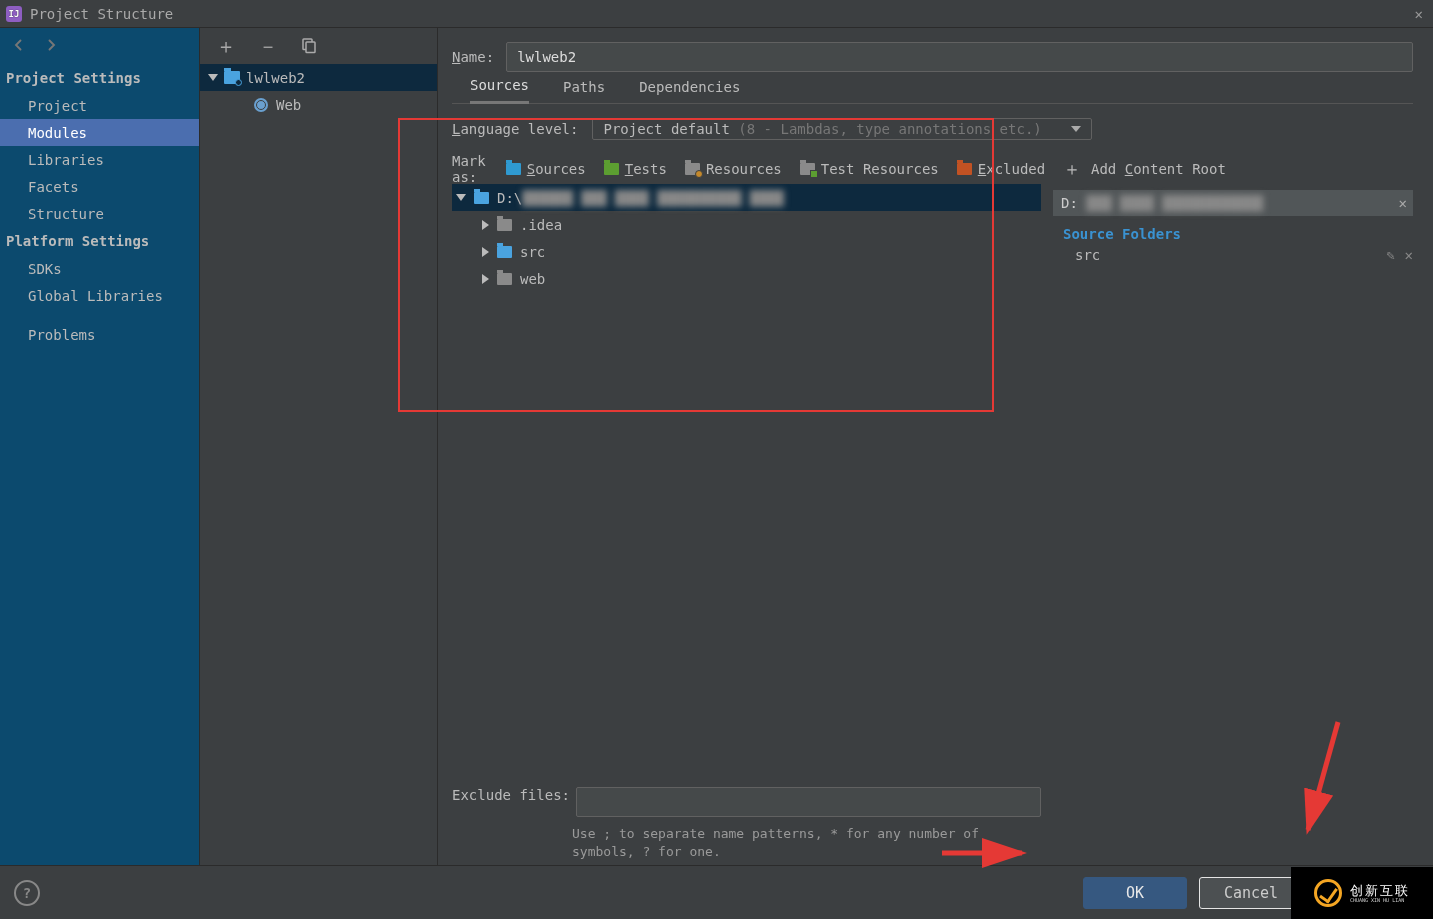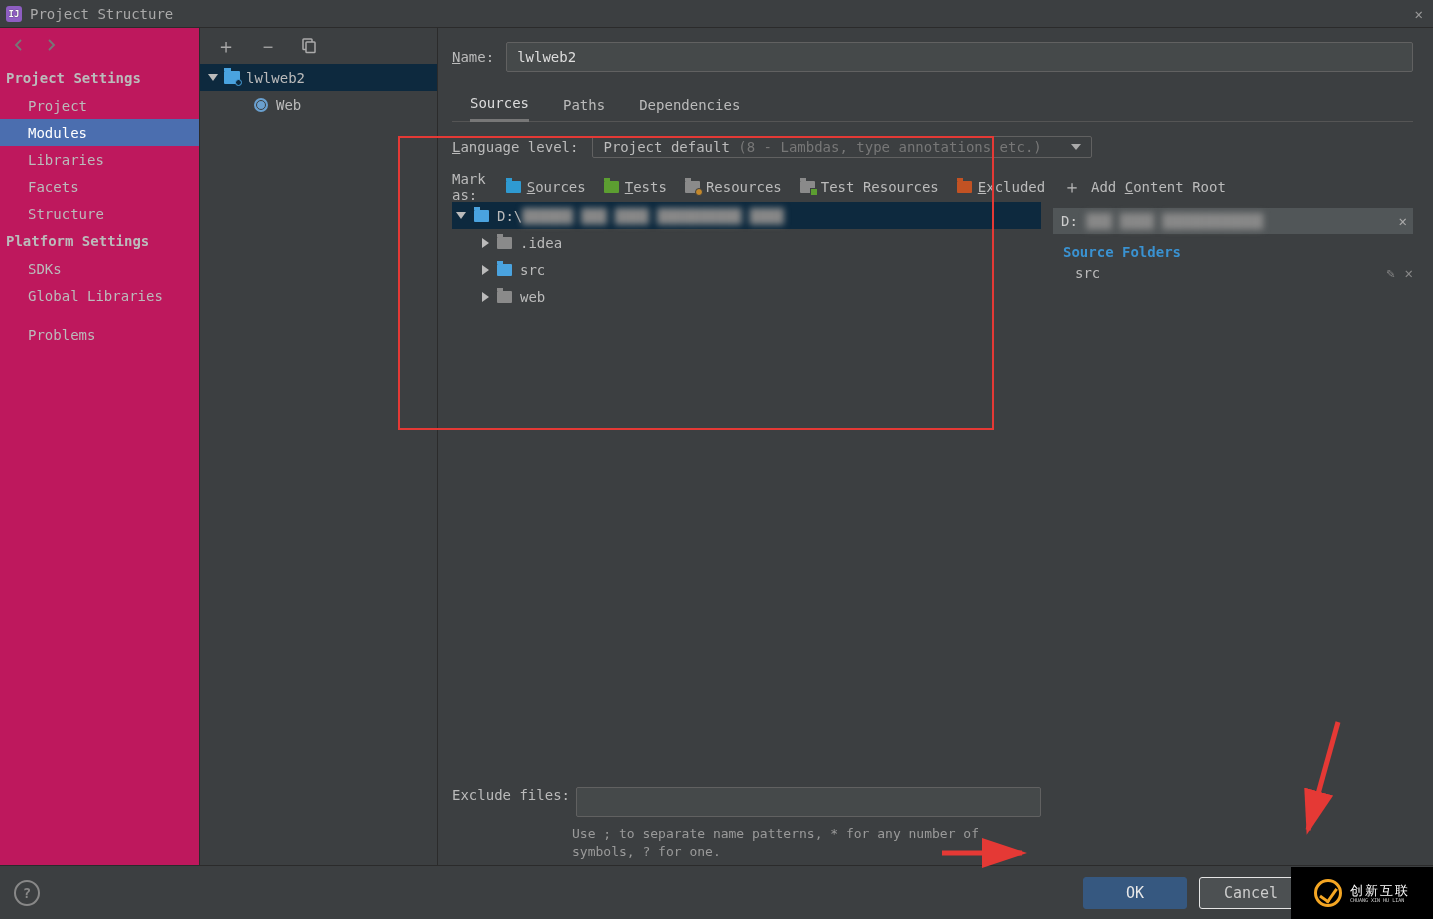--- a/index.html
+++ b/index.html
@@ -11,21 +11,21 @@
     border-bottom:1px solid #2b2b2b}
   .titlebar .app-icon{width:16px;height:16px;border-radius:3px;background:#8e5ec2;
     display:flex;align-items:center;justify-content:center;font-size:9px;font-weight:bold;color:#fff;
     text-shadow:0 0 1px #000}
   .titlebar .title{margin-left:8px;color:#aaa}
   .titlebar .spacer{flex:1}
   .titlebar .close{color:#999;font-size:14px;cursor:pointer;padding:0 4px}
 
   
   .body{display:flex;height:calc(100% - 28px - 54px)}
-  .nav{width:200px;background:#be185d;border-right:1px solid #2b2b2b;display:flex;flex-direction:column}
+  .nav{width:200px;background:#0c4a6e;border-right:1px solid #2b2b2b;display:flex;flex-direction:column}
   .nav-top{height:36px;display:flex;align-items:center;gap:14px;padding:0 10px}
   .nav-top svg{width:18px;height:18px;fill:#888}
   .nav-top .act{cursor:pointer}
   .section-head{color:#bbb;font-weight:bold;padding:6px 6px 6px 6px}
   .nav-item{padding:6px 6px 5px 28px;cursor:pointer;color:#bbb}
   .nav-item.selected{background:#4b6eaf;color:#fff}
   .nav-sep{height:12px}
 
   
   .modtree{width:238px;background:#3c3f41;border-right:1px solid #2b2b2b}
@@ -37,21 +37,21 @@
   .tri.down{border-width:7px 5px 0 5px;border-color:#bbb transparent transparent transparent}
   .mod-folder{width:16px;height:13px;background:#4aa3df;border-radius:1px;position:relative}
   .mod-folder::before{content:"";position:absolute;top:-3px;left:0;width:7px;height:3px;background:#4aa3df}
   .mod-folder .dot{position:absolute;right:-2px;bottom:-2px;width:7px;height:7px;background:#0d293e;border-radius:50%;border:1px solid #4aa3df}
   .mod-sub{display:flex;align-items:center;height:27px;padding-left:54px;gap:8px;color:#bbb}
   .web-icon{width:14px;height:14px;border-radius:50%;background:#6aa0cf;position:relative}
   .web-icon::after{content:"";position:absolute;inset:2px;border:1px solid #3c3f41;border-radius:50%}
 
   
   .content{flex:1;display:flex;flex-direction:column;padding:14px 20px 0 14px;min-width:0}
-  .row{display:flex;align-items:center;gap:12px;margin-bottom:18px}
+  .row{display:flex;align-items:center;gap:12px;}
   .row label{color:#bbb}
   .row input[type=text]{flex:1;background:#45494a;border:1px solid #616161;color:#ddd;height:30px;
     padding:0 10px;font-family:inherit;font-size:14px;border-radius:2px}
   .underline{text-decoration:underline}
 
   .tabs{display:flex;gap:34px;border-bottom:1px solid #555;height:32px;align-items:flex-end;padding-left:18px;
     margin-bottom:14px}
   .tab{padding-bottom:8px;color:#bbb;cursor:pointer}
   .tab.active{color:#ddd;border-bottom:3px solid #777;margin-bottom:-1px}
 

